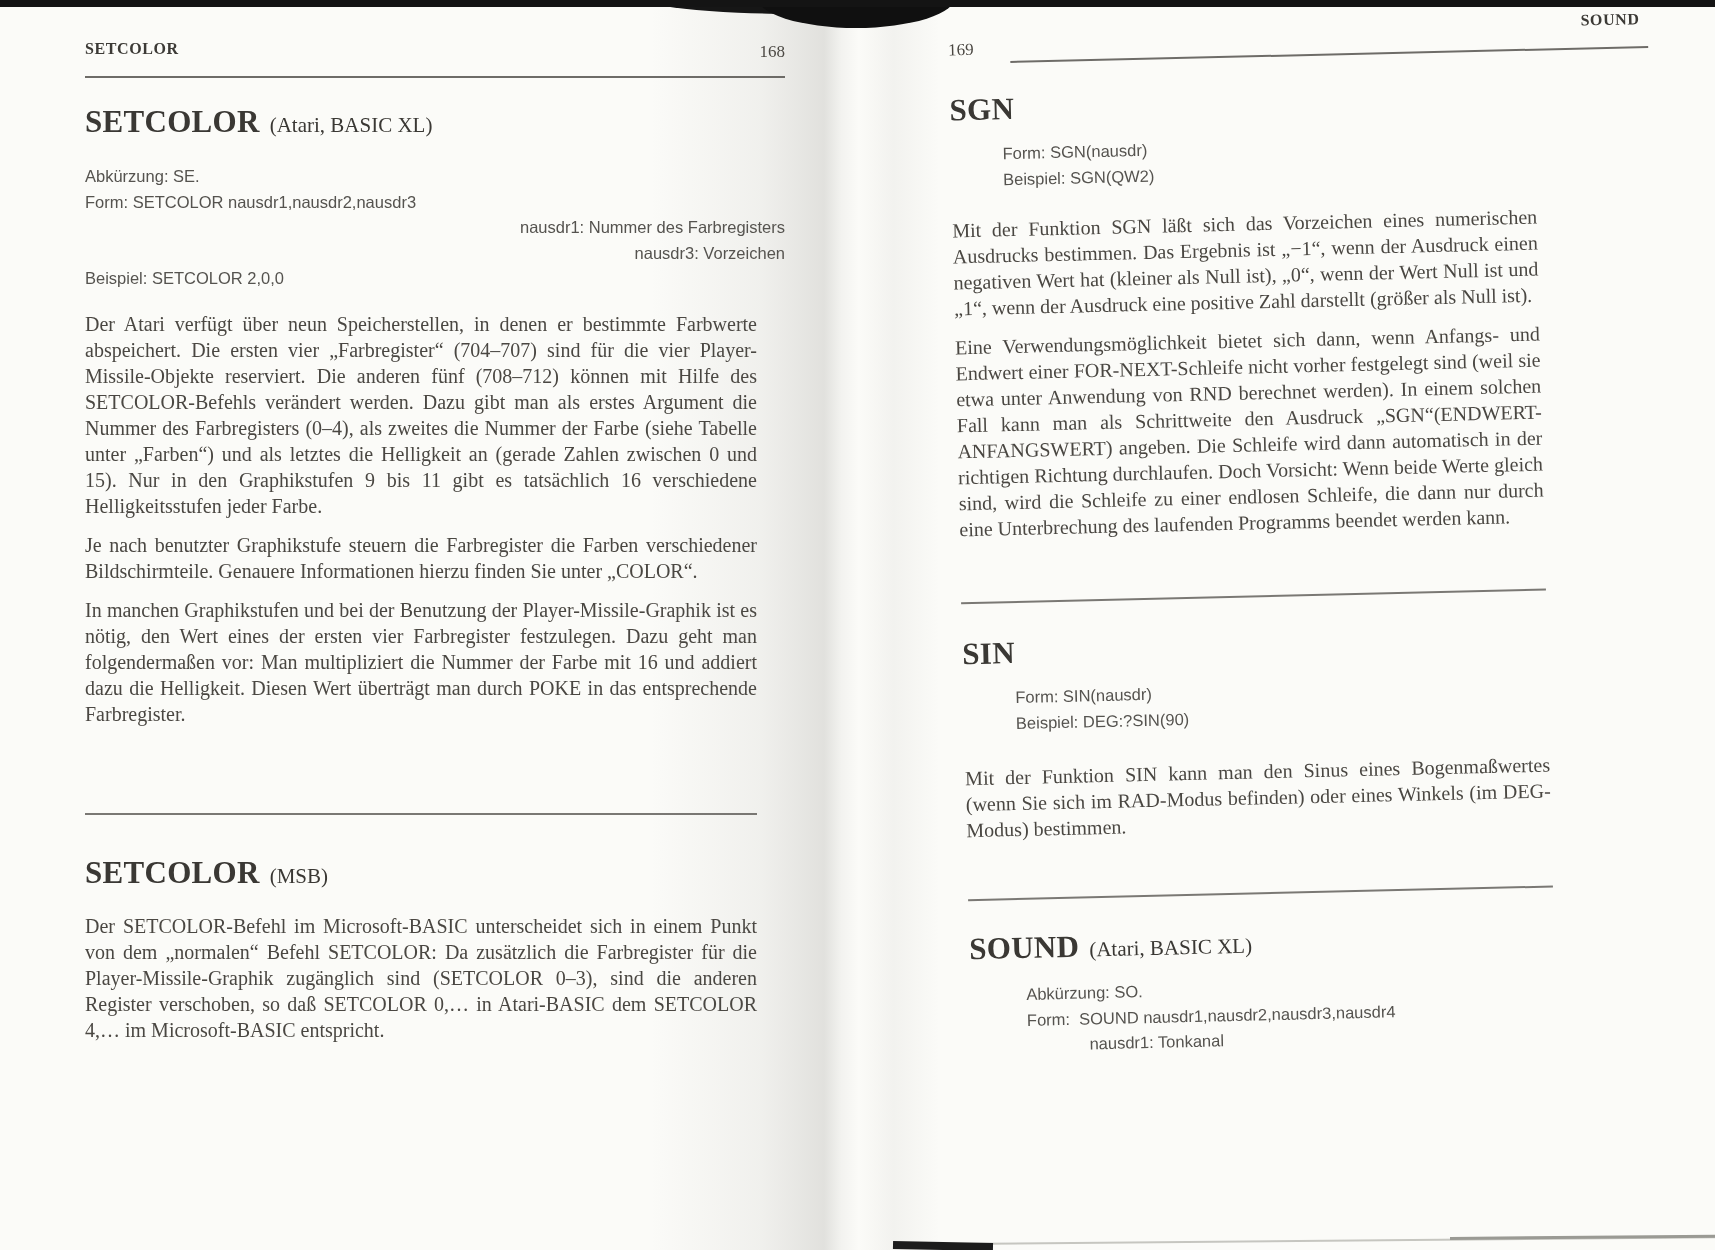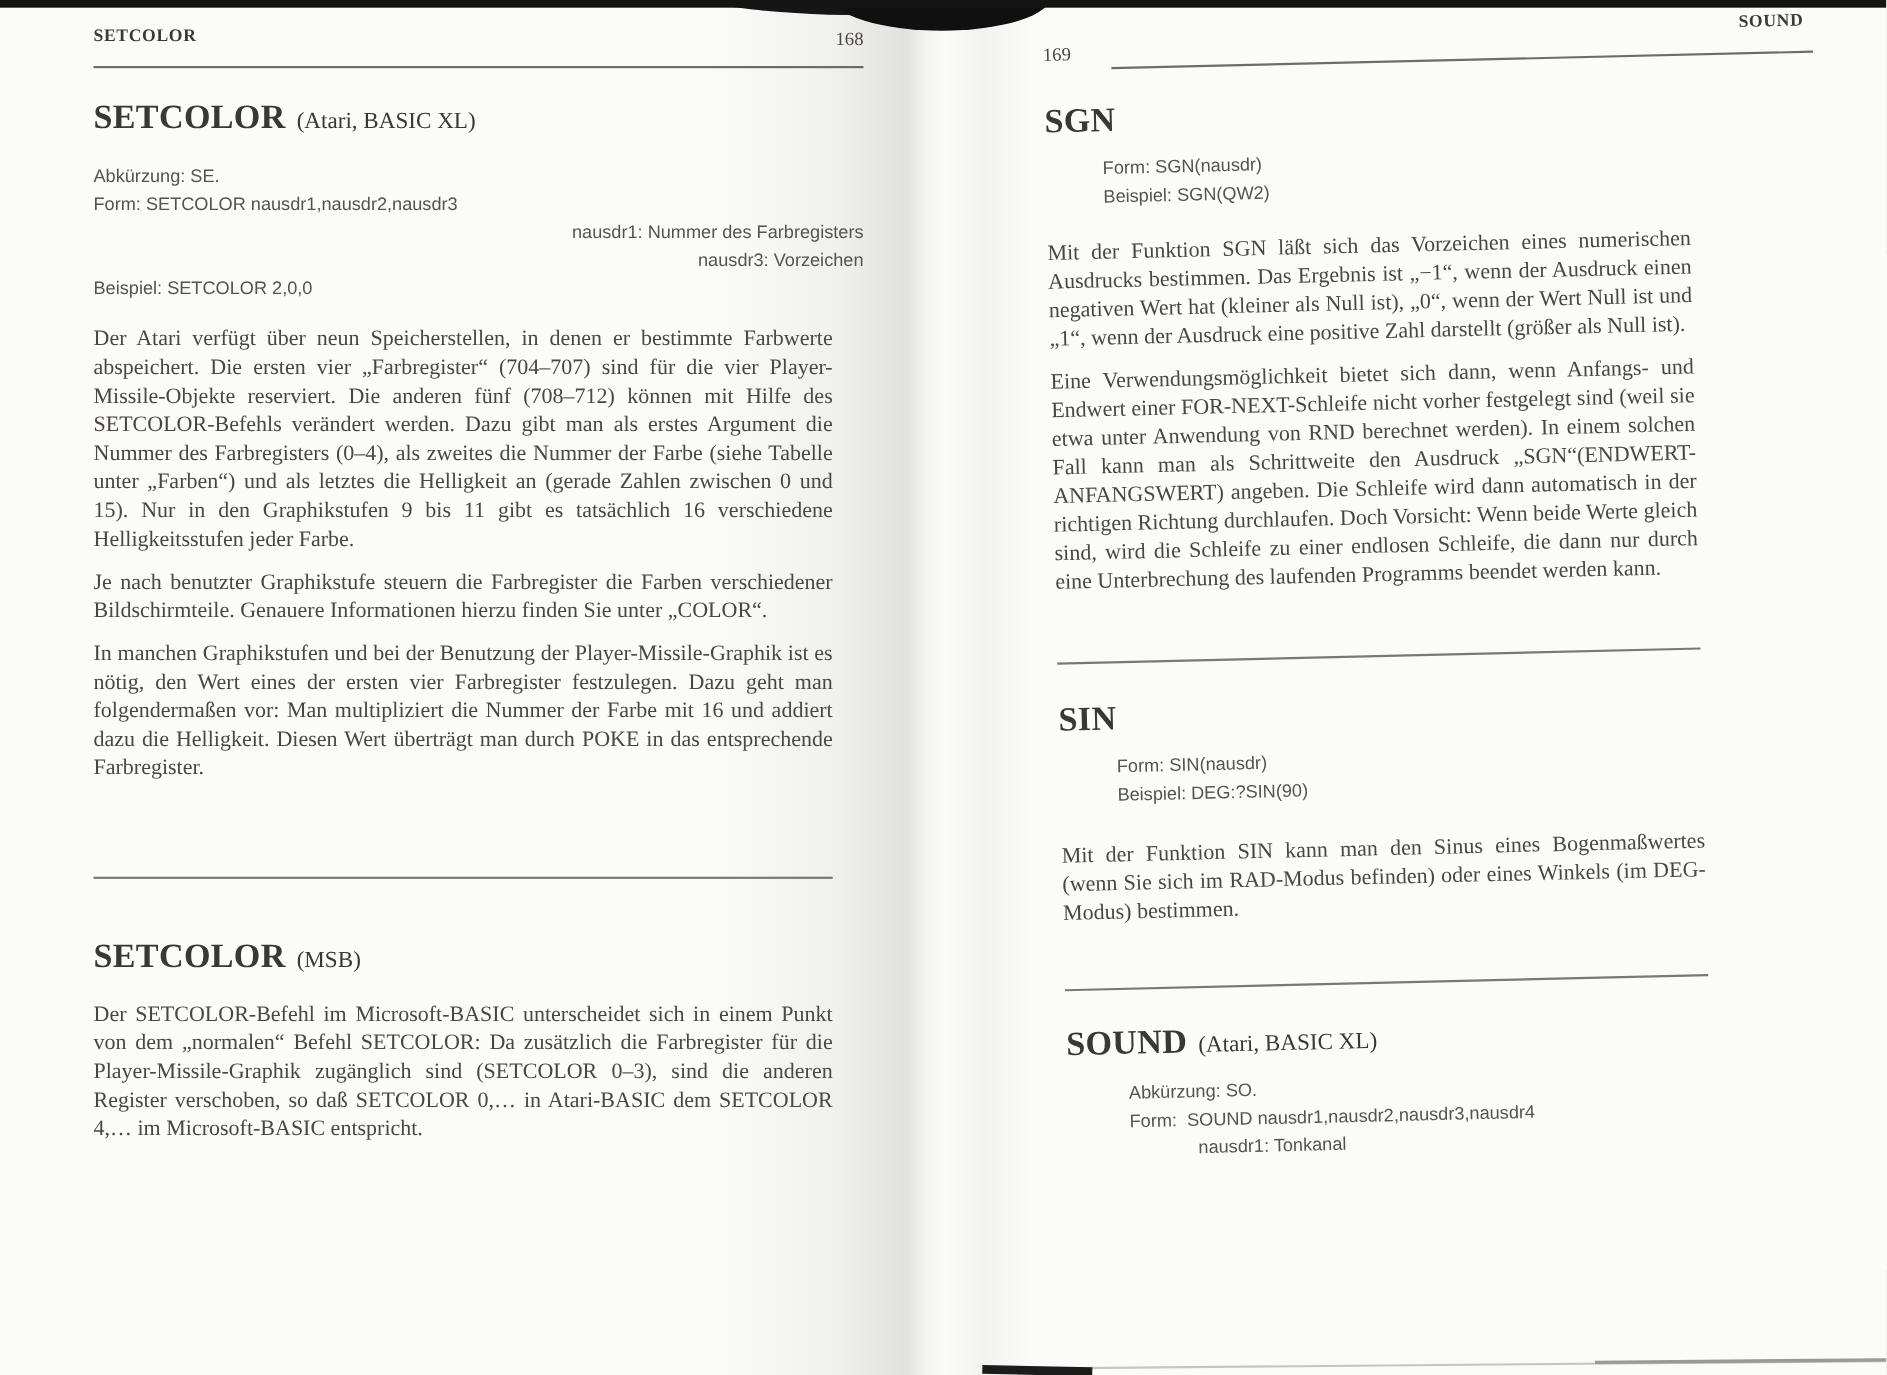--- a/index.html
+++ b/index.html
@@ -16,21 +16,21 @@
     position: absolute; left: 650px; top: 0; width: 290px; height: 100%; z-index: 2; pointer-events: none;
     background: linear-gradient(to right,
       rgba(100,98,92,0) 0%, rgba(100,98,92,0.07) 38%, rgba(90,88,82,0.16) 60%,
       rgba(90,88,82,0.05) 66%, rgba(255,255,255,0) 72%, rgba(100,98,92,0.06) 84%, rgba(100,98,92,0) 100%);
   }
   .bottom-edge-line { position: absolute; left: 955px; top: 1243px; width: 760px; height: 2px; background: #c6c6c0; transform: rotate(-0.5deg); transform-origin: left center; z-index: 2; }
   .bottom-edge-dark { position: absolute; left: 893px; top: 1242px; width: 100px; height: 8px; background: #1c1c1c; transform: rotate(1.2deg); z-index: 2; }
   .bottom-edge-right{ position: absolute; left: 1450px; top: 1237px; width: 265px; height: 3px; background: #9a9a94; transform: rotate(-0.5deg); transform-origin: left center; z-index: 2; }
 
   
-  .page-left  { position: absolute; left: 85px;  top: 24px; width: 700px; z-index: 1; }
+  .page-left  { position: absolute; left: 85px;  top: 40px; width: 700px; z-index: 1; }
   .page-right { position: absolute; left: 948px; top: 28px; width: 700px; z-index: 1;
                 transform: rotate(-1.35deg); transform-origin: 20px 20px; }
 
   
   .runhead   { position: relative; height: 32px; }
   .rh-title  { font-weight: bold; font-size: 16px; letter-spacing: 0.6px; color: #3c3a36; }
   .rh-num    { position: absolute; right: 0; top: 2px; font-size: 17px; color: #4a4742; }
   .head-rule { border: 0; border-top: 2px solid #6e6c68; margin: 4px 0 0 0; }
 
   .runhead-r   { position: relative; height: 36px; }
@@ -48,21 +48,21 @@
   .form-line.ind  { margin-left: 53px; text-align: right; }
   .form-line.ind2 { margin-left: 62px; }
 
   
   .para   { width: 672px; margin: 13px 0 0 0; font-size: 20px; line-height: 26px; text-align: justify; color: #4a4742; }
   .para-r { width: 585px; }
 
   .sec-divider   { border: 0; border-top: 2px solid #7a7874; width: 672px; margin: 0; }
   .sec-divider-r { width: 585px; } .mt14 {margin-top:14px;} .mt16 {margin-top:16px;} .mt19 {margin-top:19px;} .mt22 {margin-top:22px;} .mt24 {margin-top:24px;}
   .mt28 {margin-top:28px;} .mt30 {margin-top:30px;} .mt32 {margin-top:32px;} .mt34 {margin-top:26px;}
-  .mt36 {margin-top:52px;} .mt56 {margin-top:56px;} .mt60 {margin-top:60px;} .mt86 {margin-top:86px;}
+  .mt36 {margin-top:40px;} .mt56 {margin-top:56px;} .mt60 {margin-top:60px;} .mt86 {margin-top:86px;}
 </style>
 </head>
 <body>
 
 <div class="scan">
 
   <div class="top-edge"></div>
   <div class="spine-notch2"></div>
   <div class="spine-notch"></div>
   <div class="spine-shadow"></div>

